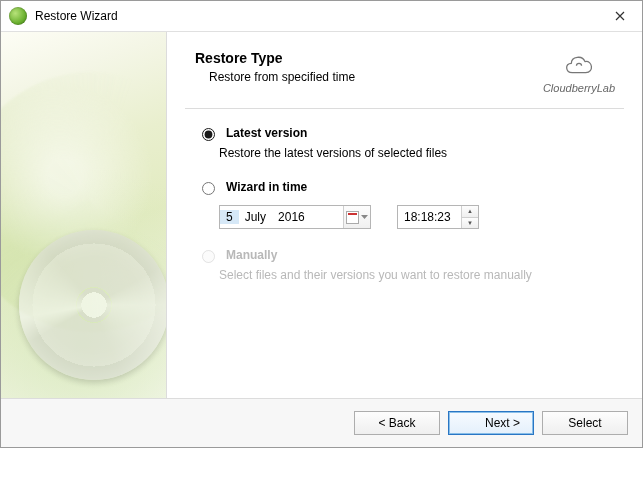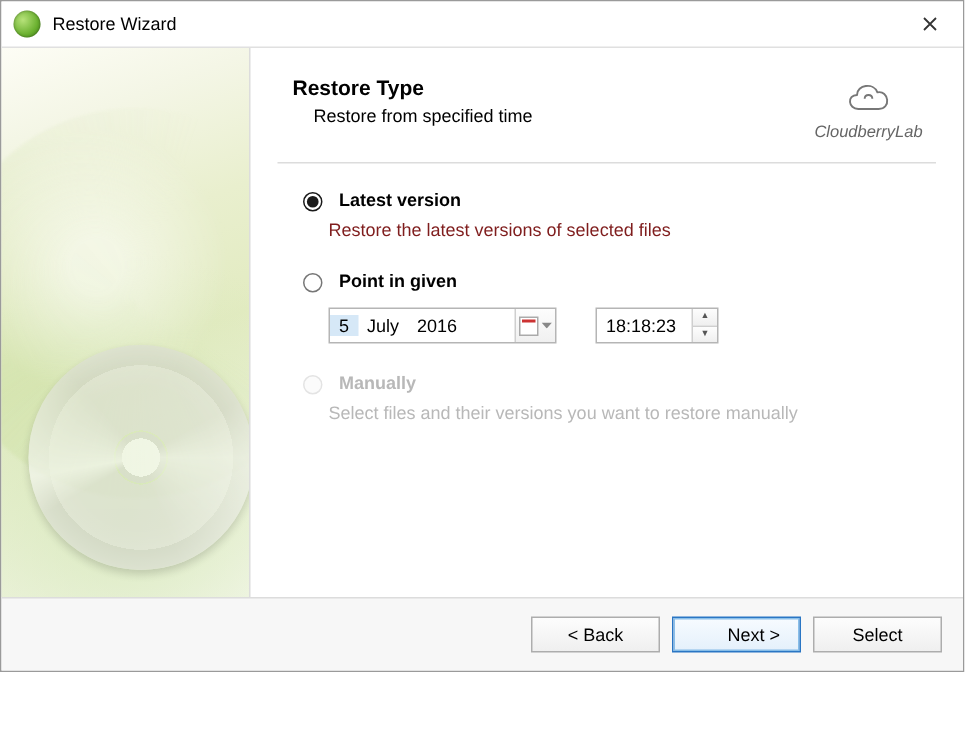--- a/index.html
+++ b/index.html
@@ -134,21 +134,21 @@
   }
   .opt .line1 .lbl {
     font-weight: 600;
     font-size: 12px;
   }
   .opt .desc {
     margin-left: 22px;
     margin-top: 4px;
     font-size: 12px;
     line-height: 1.35;
-    color: #7f1d1d;
+    color: #000000;
   }
   .opt.disabled .lbl { color: #b8b8b8; font-weight:600;}
   .opt.disabled .desc { color: #b8b8b8; }
   input[type=radio] {
     width: 13px; height: 13px;
     accent-color: #1a1a1a;
   }
   input[type=radio][disabled] { opacity: 0.6; }
   .dt-row {
     margin: 10px 0 0 22px;
@@ -272,21 +272,21 @@
           <label class="line1">
             <input type="radio" name="rt" checked="" style="">
             <span class="lbl">Latest version</span>
           </label>
           <div class="desc">Restore the latest versions of selected files</div>
         </div>
 
         <div class="opt">
           <label class="line1">
             <input type="radio" name="rt" style="">
-            <span class="lbl">Point in given</span>
+            <span class="lbl">Wizard in time</span>
           </label>
           <div class="dt-row">
             <div class="dt-box date-box">
               <span class="seg sel">5</span>
               <span class="seg">July</span>
               <span class="seg">2016</span>
               <div class="cal-btn">
                 <span class="cal-ico"></span>
                 <svg width="7" height="4" viewBox="0 0 7 4">
                     <path d="M0 0 L3.5 4 L7 0 Z" fill="#888"></path>

